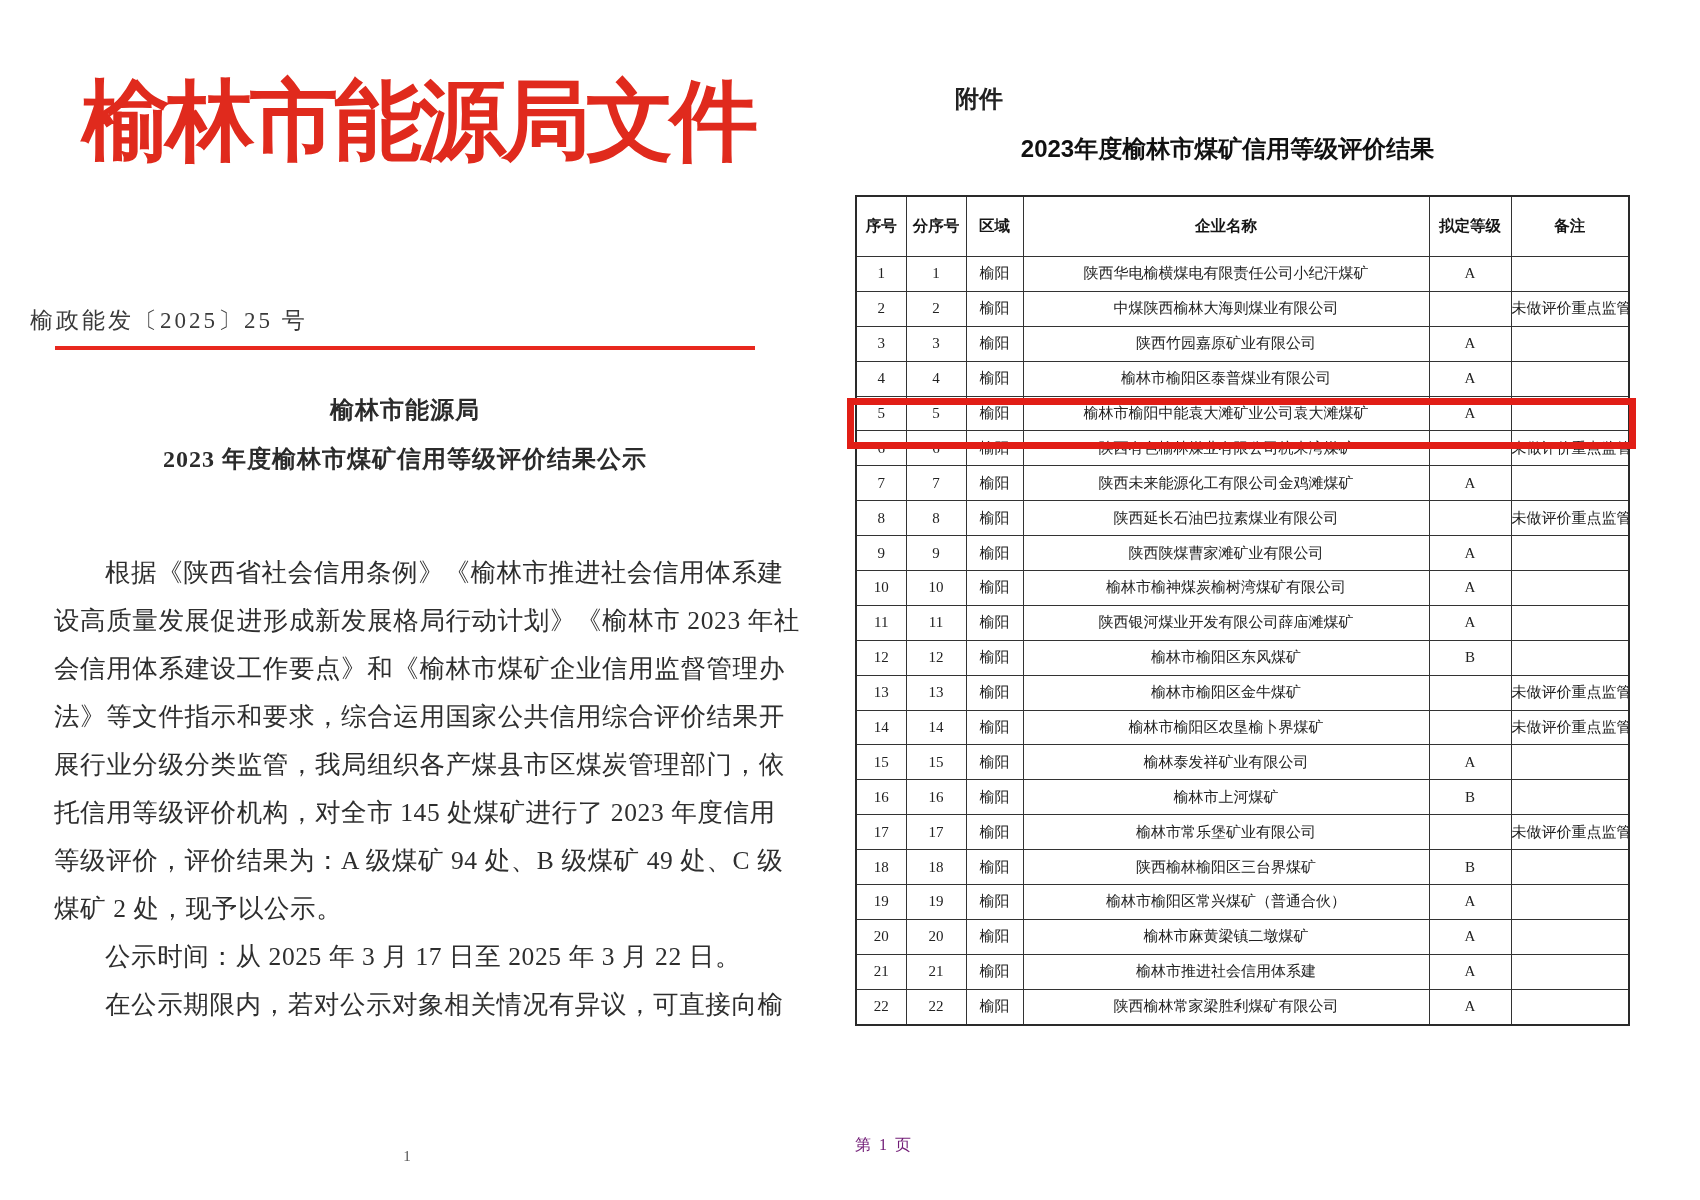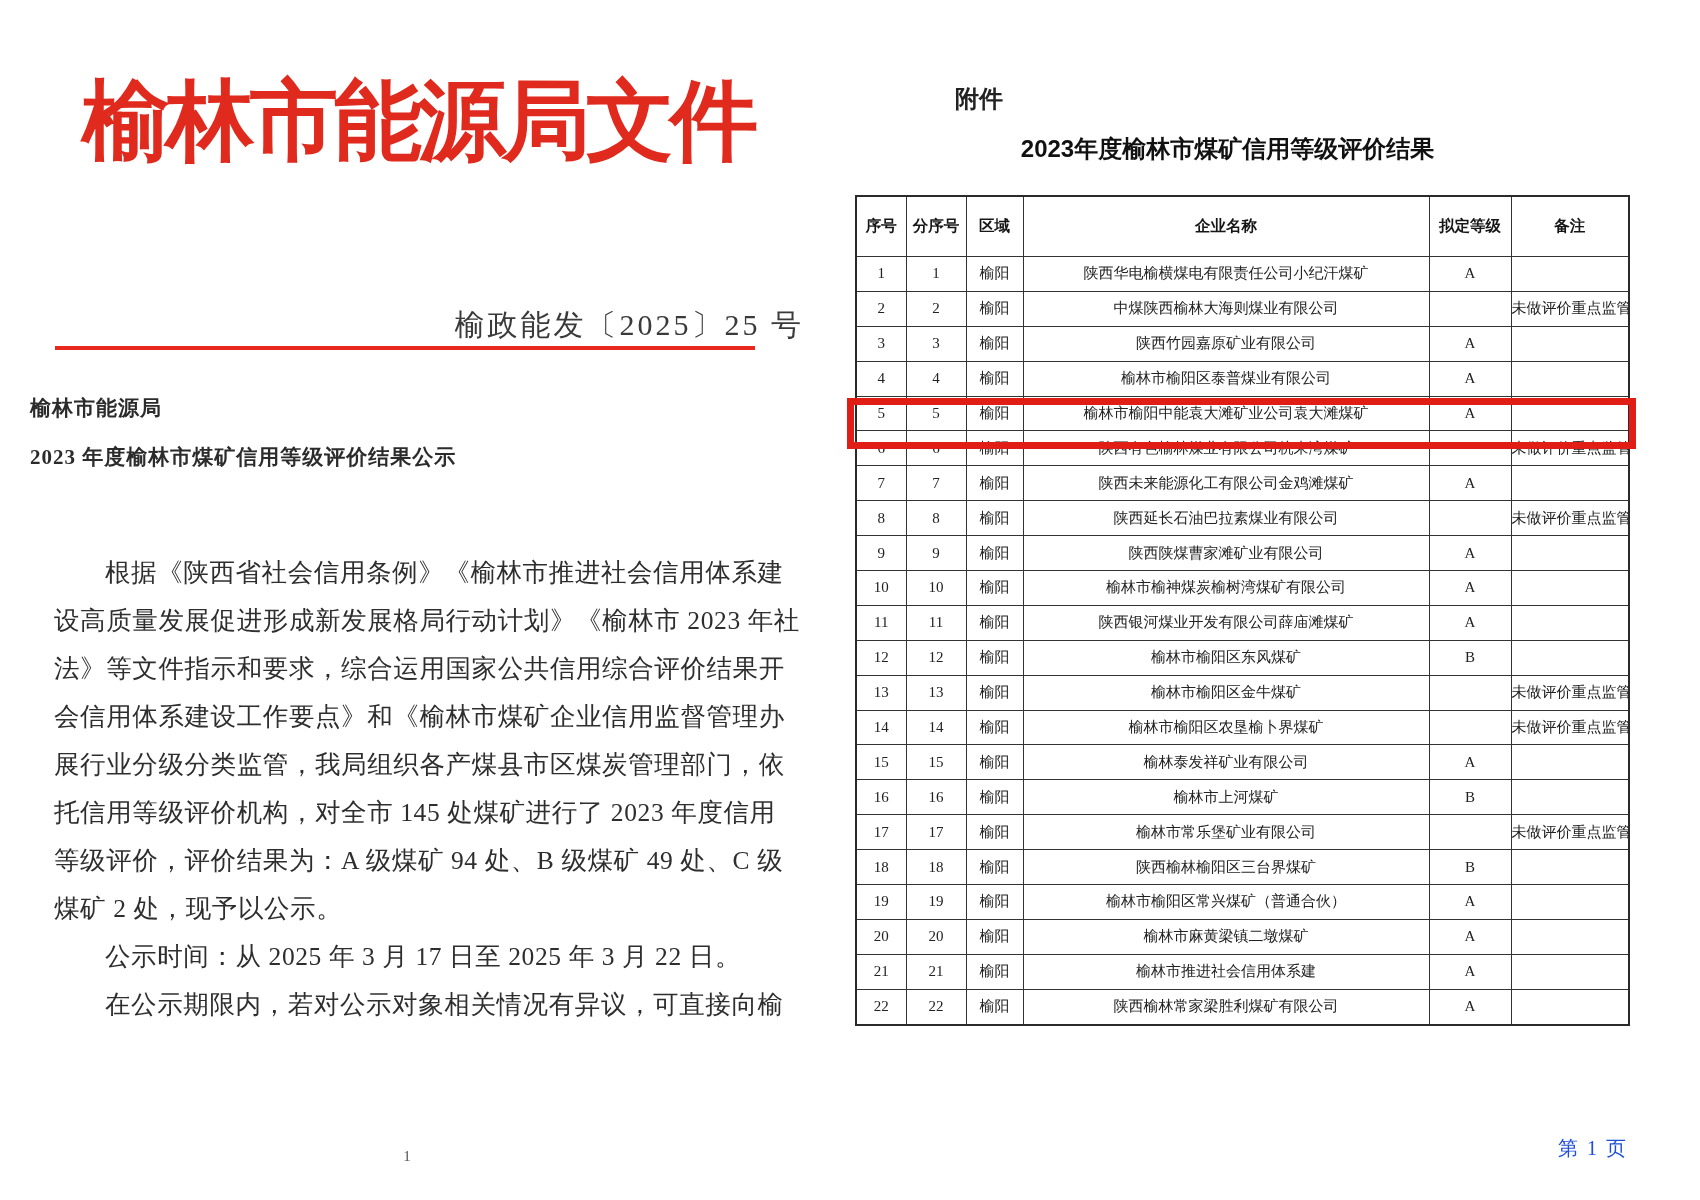--- a/index.html
+++ b/index.html
@@ -11,29 +11,29 @@
   .page{position:absolute;top:0;height:1200px;}
   .left-page{left:0;width:810px;}
   .right-page{left:820px;width:880px;}
 
   
   .masthead{
     position:absolute;left:40px;top:62px;width:756px;text-align:center;
     font-size:88px;font-weight:bold;letter-spacing:-4px;white-space:nowrap;
   }
   .doc-number{
-    position:absolute;left:30px;top:305px;width:774px;text-align:right;
-    font-size:30px;letter-spacing:3px;color:#3a3a3a;white-space:nowrap;
+    position:absolute;left:30px;top:305px;width:774px;text-align:left;
+    font-size:23px;letter-spacing:3px;color:#3a3a3a;white-space:nowrap;
   }
   .red-rule{
     position:absolute;left:55px;top:346px;width:700px;height:4px;
   }
   .doc-heading{
-    position:absolute;left:30px;width:750px;text-align:left;
-    font-size:21px;font-weight:bold;color:#2b2b2b;white-space:nowrap;letter-spacing:1px;
+    position:absolute;left:30px;width:750px;text-align:center;
+    font-size:24px;font-weight:bold;color:#2b2b2b;white-space:nowrap;letter-spacing:1px;
   }
   .doc-heading.line1{top:394px;}
   .doc-heading.line2{top:443px;}
   .body-block{
     position:absolute;left:54px;top:549px;width:712px;
     font-size:25.5px;letter-spacing:0.6px;color:#2e2e2e;
   }
   .body-line{height:48px;line-height:48px;white-space:nowrap;}
   .body-line.indent{text-indent:51px;}
   .left-footer{
@@ -69,38 +69,38 @@
     height:33.9px;font-size:15px;color:#222;white-space:nowrap;
   }
   td.cell-company{text-align:left;padding:0 7px;}
   td.cell-remark{font-size:13.5px;letter-spacing:0;padding:0 1px;}
   .highlight-box{
     position:absolute;left:-8px;width:789px;height:51px;
     border:7px solid #e11e16;box-sizing:border-box;
     display:none;pointer-events:none;
   }
   .right-footer{
-    position:absolute;left:35px;top:1135px;width:773px;text-align:right;
-    font-size:20px;color:#1d4ed8;letter-spacing:2px;
+    position:absolute;left:35px;top:1135px;width:773px;text-align:left;
+    font-size:16px;color:#701a75;letter-spacing:2px;
   }
 </style>
 </head>
 <body>
 
 <div class="page left-page">
   <div class="masthead" style="color: rgb(224, 42, 29);">榆林市能源局文件</div>
   <div class="doc-number">榆政能发〔2025〕25 号</div>
   <div class="red-rule" style="background: rgb(232, 40, 30);"></div>
   <div class="doc-heading line1">榆林市能源局</div>
   <div class="doc-heading line2">2023 年度榆林市煤矿信用等级评价结果公示</div>
   <div class="body-block">
       <div class="body-line indent">根据《陕西省社会信用条例》《榆林市推进社会信用体系建</div>
       <div class="body-line">设高质量发展促进形成新发展格局行动计划》《榆林市 2023 年社</div>
+      <div class="body-line">会信用体系建设工作要点》和《榆林市煤矿企业信用监督管理办</div>
       <div class="body-line">法》等文件指示和要求，综合运用国家公共信用综合评价结果开</div>
-      <div class="body-line">会信用体系建设工作要点》和《榆林市煤矿企业信用监督管理办</div>
       <div class="body-line">展行业分级分类监管，我局组织各产煤县市区煤炭管理部门，依</div>
       <div class="body-line">托信用等级评价机构，对全市 145 处煤矿进行了 2023 年度信用</div>
       <div class="body-line">等级评价，评价结果为：A 级煤矿 94 处、B 级煤矿 49 处、C 级</div>
       <div class="body-line">煤矿 2 处，现予以公示。</div>
       <div class="body-line indent">公示时间：从 2025 年 3 月 17 日至 2025 年 3 月 22 日。</div>
       <div class="body-line indent">在公示期限内，若对公示对象相关情况有异议，可直接向榆</div>
     </div>
   <div class="left-footer">1</div>
 </div>
 

